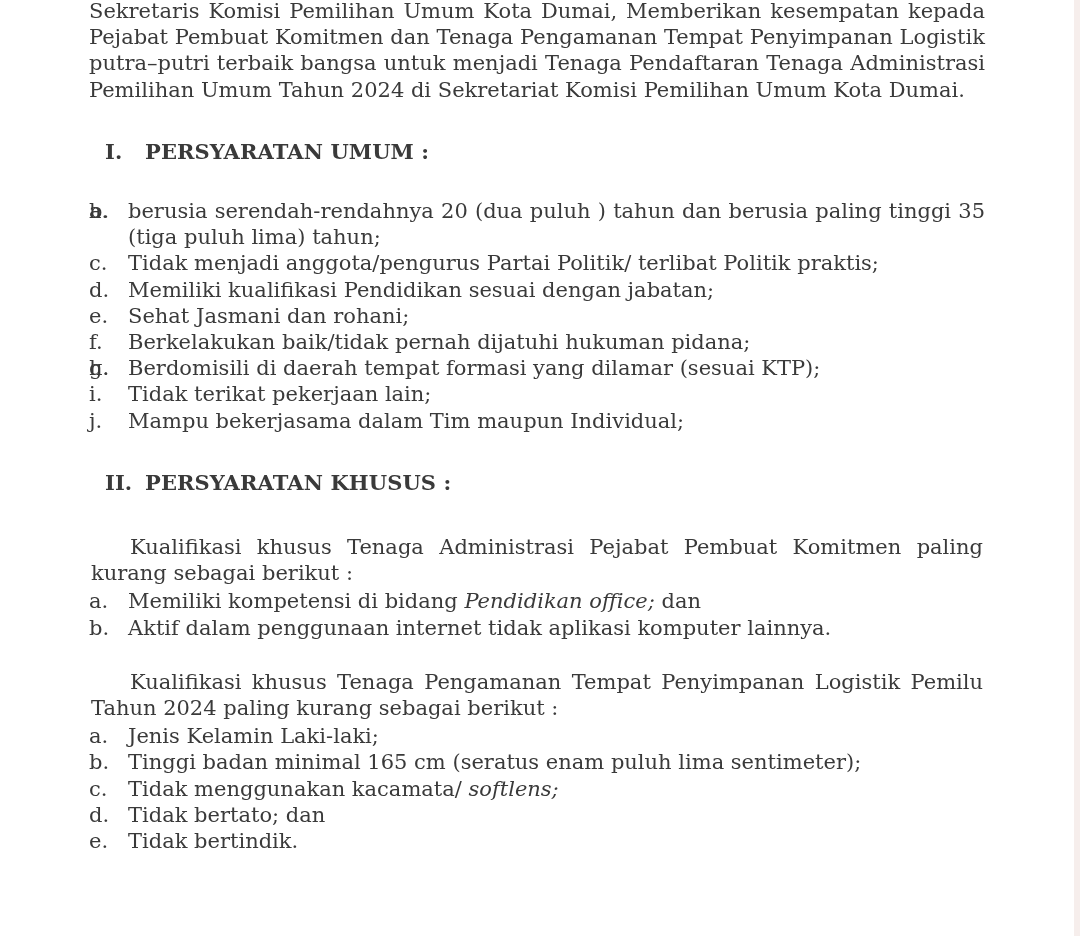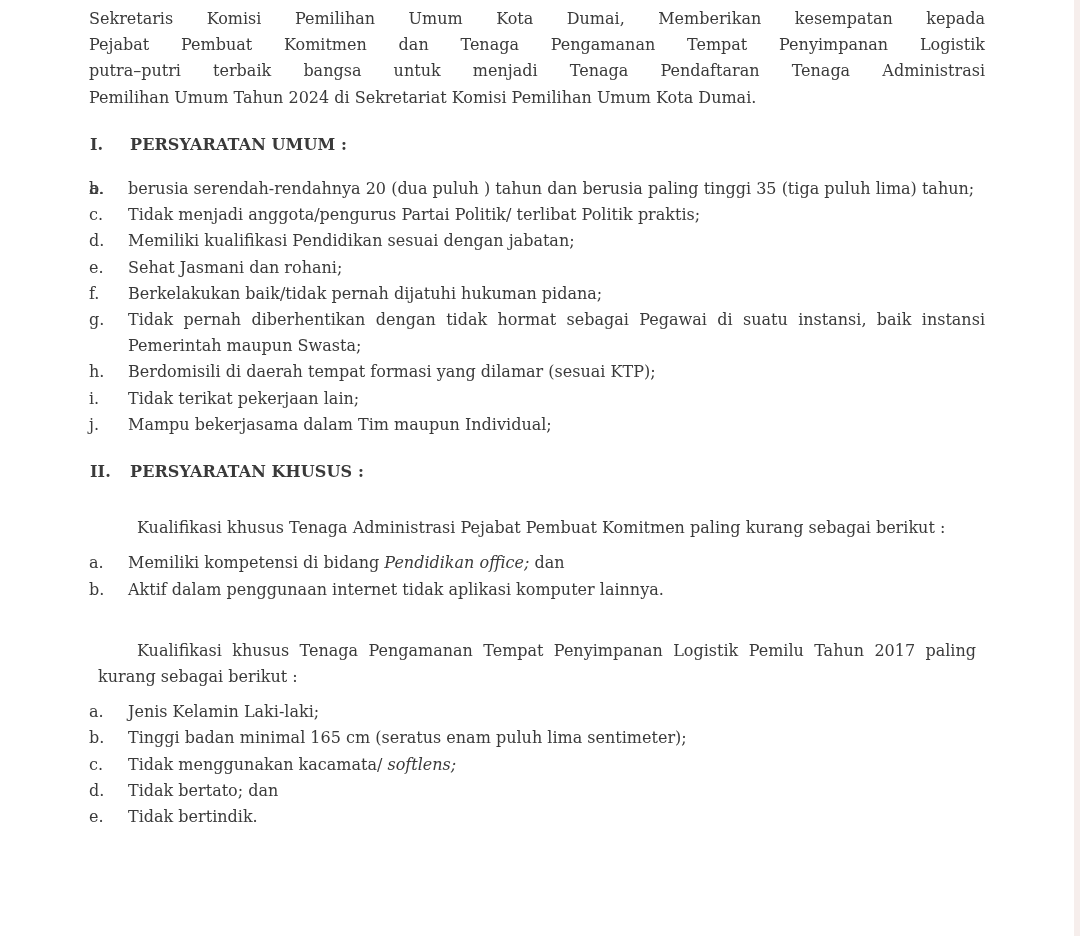--- a/index.html
+++ b/index.html
@@ -19,36 +19,36 @@
       position: absolute;
       right: 0;
       top: 0;
       width: 6px;
       height: 936px;
       background: #f6eeec;
     }
     .page {
       position: absolute;
       left: 89px;
-      top: 8px;
+      top: 0;
       width: 896px;
-      font-size: 16px;
+      font-size: 21px;
       line-height: 26.2px;
     }
     .para {
       text-align: justify;
       text-align-last: left;
       margin: 0;
     }
     .intro {
       margin-top: -2px;
     }
     .heading {
       font-weight: bold;
-      margin: 1px;
+      margin: 16px;
       letter-spacing: 0.1px;
     }
     .heading .num {
       display: inline-block;
       width: 40px;
     }
     .list {
       margin: 0;
       padding: 0;
       list-style: none;
@@ -59,21 +59,21 @@
       text-align: justify;
     }
     .item .marker {
       position: absolute;
       left: 0;
       top: 0;
     }
     .indent {
       text-indent: 39px;
       text-align: justify;
-      margin: 9px;
+      margin: 2px;
     }
     em { font-style: italic; }
     .gap-a { height: 20px; }
     .gap-b { height: 17px; }
     .gap-c { height: 20px; }
     .gap-d { height: 20px; }
     .gap-f { height: 26px; }
   </style>
 </head>
 <body>
@@ -97,21 +97,21 @@
 
   <div class="gap-b"></div>
 
   <ul class="list">
     <li class="item"><span class="marker">a.</span></li>
     <li class="item"><span class="marker">b.</span><span>berusia serendah-rendahnya 20 (dua puluh ) tahun dan berusia paling tinggi 35 (tiga puluh lima) tahun;</span></li>
     <li class="item"><span class="marker">c.</span><span>Tidak menjadi anggota/pengurus Partai Politik/ terlibat Politik praktis;</span></li>
     <li class="item"><span class="marker">d.</span><span>Memiliki kualifikasi Pendidikan sesuai dengan jabatan;</span></li>
     <li class="item"><span class="marker">e.</span><span>Sehat Jasmani dan rohani;</span></li>
     <li class="item"><span class="marker">f.</span><span>Berkelakukan baik/tidak pernah dijatuhi hukuman pidana;</span></li>
-    <li class="item"><span class="marker">g.</span><span>Tidak pernah diberhentikan dengan tidak hormat sebagai Pegawai di suatu instansi, baik instansi Pemerintah maupun Swasta;</span></li>
+    <li class="item"><span class="marker">g.</span></li>
     <li class="item"><span class="marker">h.</span><span>Berdomisili di daerah tempat formasi yang dilamar (sesuai KTP);</span></li>
     <li class="item"><span class="marker">i.</span><span>Tidak terikat pekerjaan lain;</span></li>
     <li class="item"><span class="marker">j.</span><span>Mampu bekerjasama dalam Tim maupun Individual;</span></li>
   </ul>
 
   <div class="gap-c"></div>
 
   <div class="heading">
     <span class="num">II.</span><span>PERSYARATAN KHUSUS :</span>
   </div>
@@ -119,21 +119,21 @@
   <div class="gap-d"></div>
 
   <p class="indent">Kualifikasi khusus Tenaga Administrasi Pejabat Pembuat Komitmen paling kurang sebagai berikut :</p>
   <ul class="list">
     <li class="item"><span class="marker">a.</span><span>Memiliki kompetensi di bidang </span><em>Pendidikan office;</em><span> dan</span></li>
     <li class="item"><span class="marker">b.</span><span>Aktif dalam penggunaan internet tidak aplikasi komputer lainnya.</span></li>
   </ul>
 
   <div class="gap-f"></div>
 
-  <p class="indent">Kualifikasi khusus Tenaga Pengamanan Tempat Penyimpanan Logistik Pemilu Tahun 2017 paling kurang sebagai berikut :</p>
+  <p class="indent">Kualifikasi khusus Tenaga Pengamanan Tempat Penyimpanan Logistik Pemilu Tahun 2024 paling kurang sebagai berikut :</p>
   <ul class="list">
     <li class="item"><span class="marker">a.</span><span>Jenis Kelamin Laki-laki;</span></li>
     <li class="item"><span class="marker">b.</span><span>Tinggi badan minimal 165 cm (seratus enam puluh lima sentimeter);</span></li>
     <li class="item"><span class="marker">c.</span><span>Tidak menggunakan kacamata/ </span><em>softlens;</em></li>
     <li class="item"><span class="marker">d.</span><span>Tidak bertato; dan</span></li>
     <li class="item"><span class="marker">e.</span><span>Tidak bertindik.</span></li>
   </ul>
 
 </div>
 

